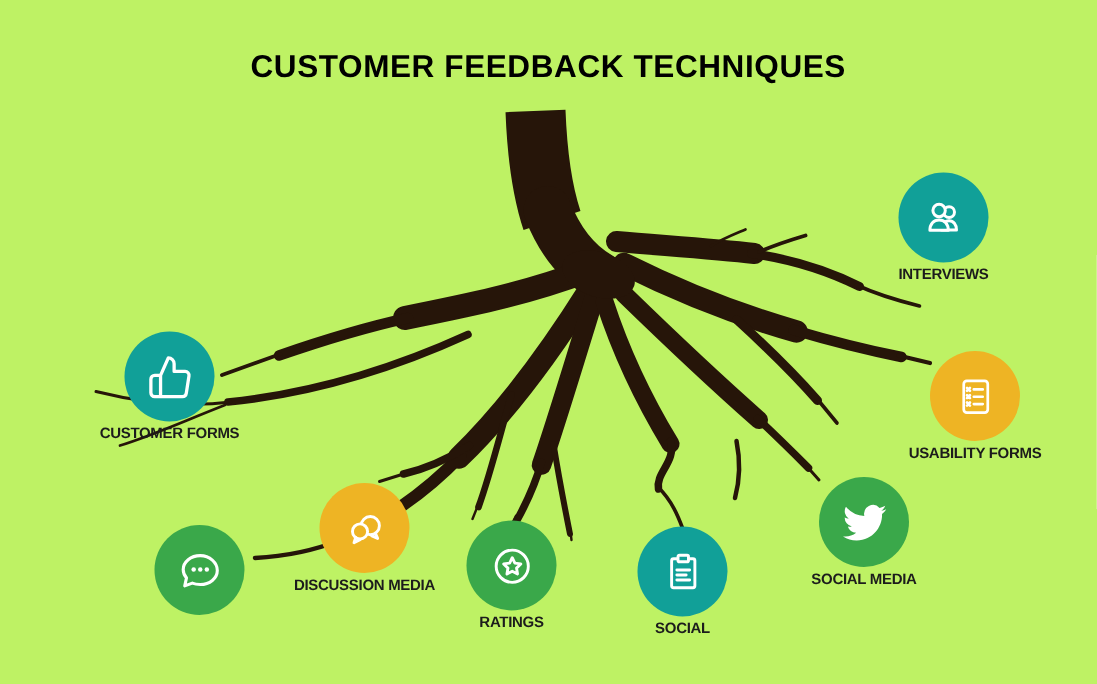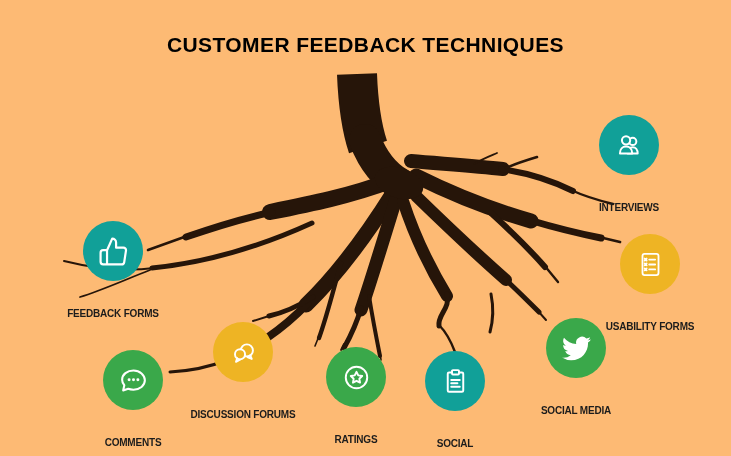--- a/index.html
+++ b/index.html
@@ -1,32 +1,32 @@
 <!DOCTYPE html>
 <html><head>
 <meta charset="utf-8">
 <style>
   html,body{margin:0;padding:0;}
   body{font-family:"Liberation Sans",sans-serif;background:#fff;}
-  .stage{position:relative;width:731px;height:456px;background:#fdba74;overflow:hidden;}
+  .stage{position:relative;width:731px;height:456px;background:#bef264;overflow:hidden;}
   .title{position:absolute;top:33px;left:0;width:100%;text-align:center;
          font-size:21px;font-weight:bold;letter-spacing:.4px;color:#000;}
   .roots{position:absolute;left:0;top:0;width:731px;height:456px;pointer-events:none;}
   .item{position:absolute;width:60px;}
   .circle{position:relative;width:60px;height:60px;border-radius:50%;
           display:flex;align-items:center;justify-content:center;}
   .circle svg{display:block;}
   .label{position:absolute;top:63px;left:50%;transform:translateX(-50%);
          width:150px;text-align:center;font-size:10px;font-weight:bold;
-         letter-spacing:-.2px;white-space:nowrap;margin-top:24px;}
+         letter-spacing:-.2px;white-space:nowrap;}
   
   .pos-ff{left:83px;top:221px;}
   .pos-co{left:103px;top:350px;}
   .pos-df{left:213px;top:322px;}
-  .pos-ra{left:326px;top:347px;}
+  .pos-ra{left:311px;top:347px;}
   .pos-su{left:425px;top:351px;}
   .pos-sm{left:546px;top:318px;}
   .pos-ut{left:620px;top:234px;}
   .pos-in{left:599px;top:115px;}
 </style>
 </head>
 <body>
 
 <div class="stage">
 
@@ -86,47 +86,46 @@
     </g>
     <ellipse cx="399" cy="183" rx="25" ry="15" fill="currentColor" transform="rotate(18 399 183)"></ellipse>
   </svg>
 
   <div class="item pos-ff">
     <div class="circle" style="background: rgb(17, 160, 152); --bgcol: #11A098; color: rgb(255, 255, 255);">
       <svg width="31" height="31" viewBox="0 0 24 24" fill="none" stroke="currentColor" stroke-width="1.7" stroke-linecap="round" stroke-linejoin="round">
         <path d="M14 9V5a3 3 0 0 0-3-3l-4 9v11h11.28a2 2 0 0 0 2-1.7l1.38-9a2 2 0 0 0-2-2.3zM7 22H4a2 2 0 0 1-2-2v-7a2 2 0 0 1 2-2h3"></path>
       </svg>
     </div>
-    <div class="label" style="color: rgb(28, 28, 28);">FEEDBACK FORMS</div>
+    <div class="label" style="color: rgb(28, 28, 28);">CUSTOMER FORMS</div>
   </div>
 
   <div class="item pos-co">
     <div class="circle" style="background: rgb(58, 168, 74); --bgcol: #3AA84A; color: rgb(255, 255, 255);">
       <svg width="31" height="31" viewBox="0 0 24 24" fill="none" stroke="currentColor" stroke-width="1.6" stroke-linecap="round" stroke-linejoin="round">
         <path d="M12 4.2c-4.9 0-8.8 3.2-8.8 7.2 0 1.6.6 3.1 1.7 4.3L4 19.8l3.9-1.4c1.2.5 2.6.7 4.1.7 4.9 0 8.8-3.2 8.8-7.2S16.9 4.2 12 4.2z"></path>
         <g fill="currentColor" stroke="none">
           <circle cx="8.6" cy="11.4" r="1.15"></circle>
           <circle cx="12" cy="11.4" r="1.15"></circle>
           <circle cx="15.4" cy="11.4" r="1.15"></circle>
         </g>
       </svg>
     </div>
-    <div class="label" style="color: rgb(28, 28, 28);">COMMENTS</div>
   </div>
 
   <div class="item pos-df">
     <div class="circle" style="background: rgb(238, 180, 36); --bgcol: #EEB424; color: rgb(255, 255, 255);">
       <svg width="31" height="31" viewBox="0 0 24 24" fill="none" stroke="currentColor" stroke-width="1.5" stroke-linecap="round" stroke-linejoin="round">
         <circle cx="14.6" cy="10.4" r="4.7"></circle>
         <path d="M17.2 14.3l1.2 2.7-3-1.3"></path>
         <circle cx="9.3" cy="13.4" r="3.9" fill="var(--bgcol)"></circle>
         <path d="M7.1 16.4l-.9 2.8 3.1-1.6"></path>
       </svg>
     </div>
-    <div class="label" style="color: rgb(28, 28, 28);">DISCUSSION FORUMS</div>
+    <div class="label" style="color: rgb(28, 28, 28);">DISCUSSION MEDIA</div>
   </div>
 
   <div class="item pos-ra">
     <div class="circle" style="background: rgb(58, 168, 74); --bgcol: #3AA84A; color: rgb(255, 255, 255);">
       <svg width="31" height="31" viewBox="0 0 24 24" fill="none" stroke="currentColor" stroke-width="1.5" stroke-linecap="round" stroke-linejoin="round">
         <circle cx="12" cy="12" r="8.3"></circle>
         <path d="M12 7.6l1.36 2.76 3.05.44-2.2 2.15.52 3.03L12 14.55l-2.73 1.43.52-3.03-2.2-2.15 3.05-.44z"></path>
       </svg>
     </div>
     <div class="label" style="color: rgb(28, 28, 28);">RATINGS</div>

